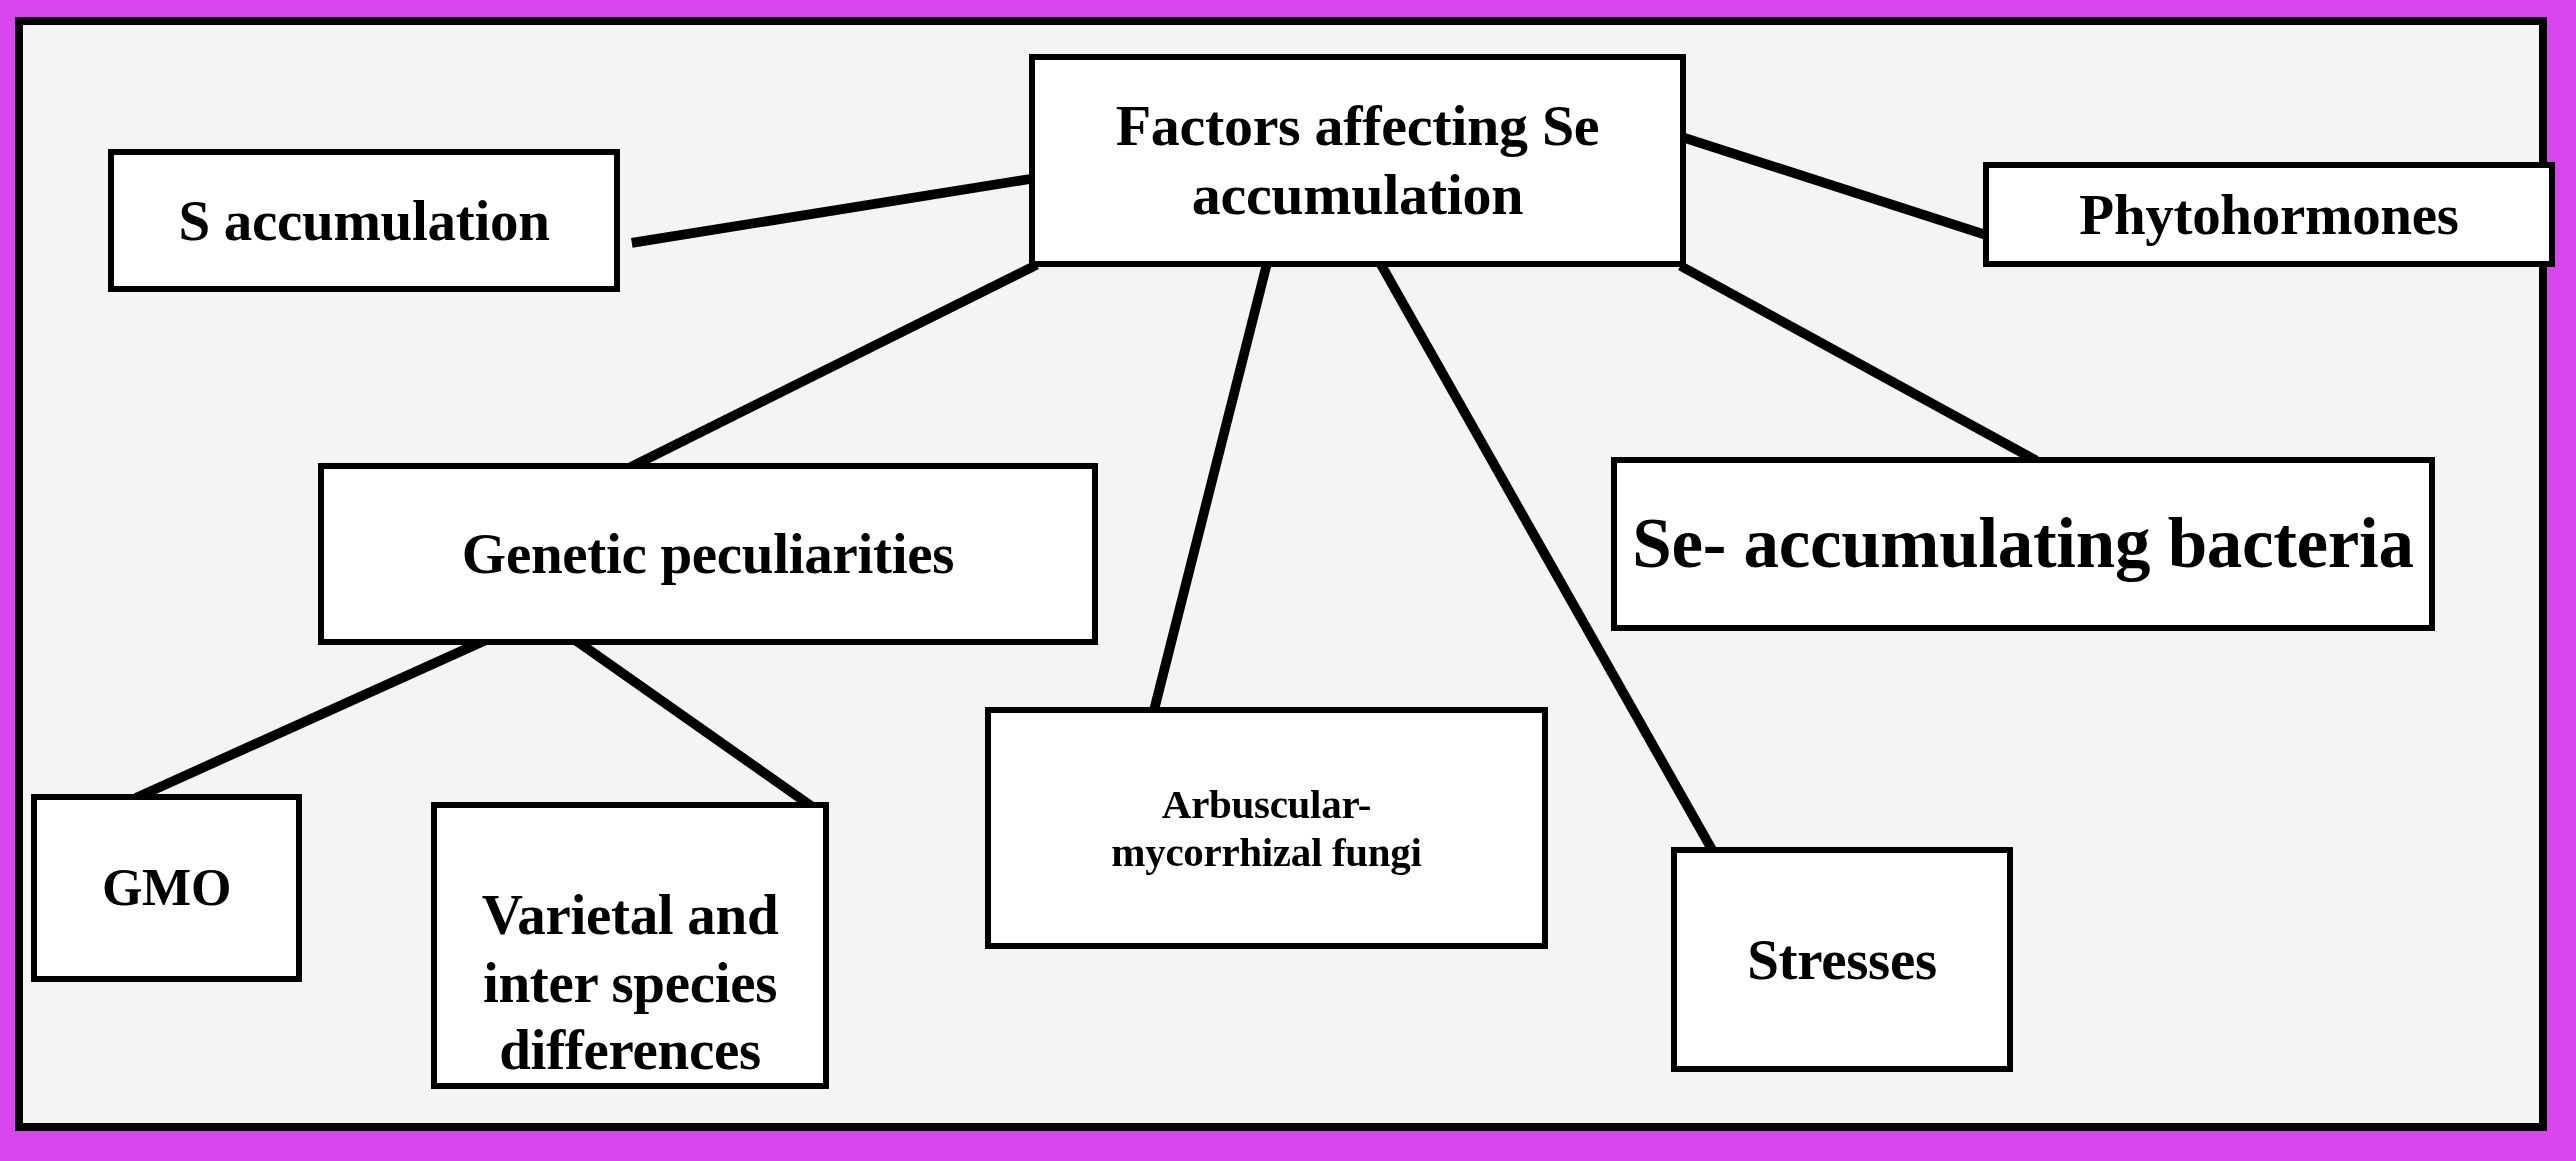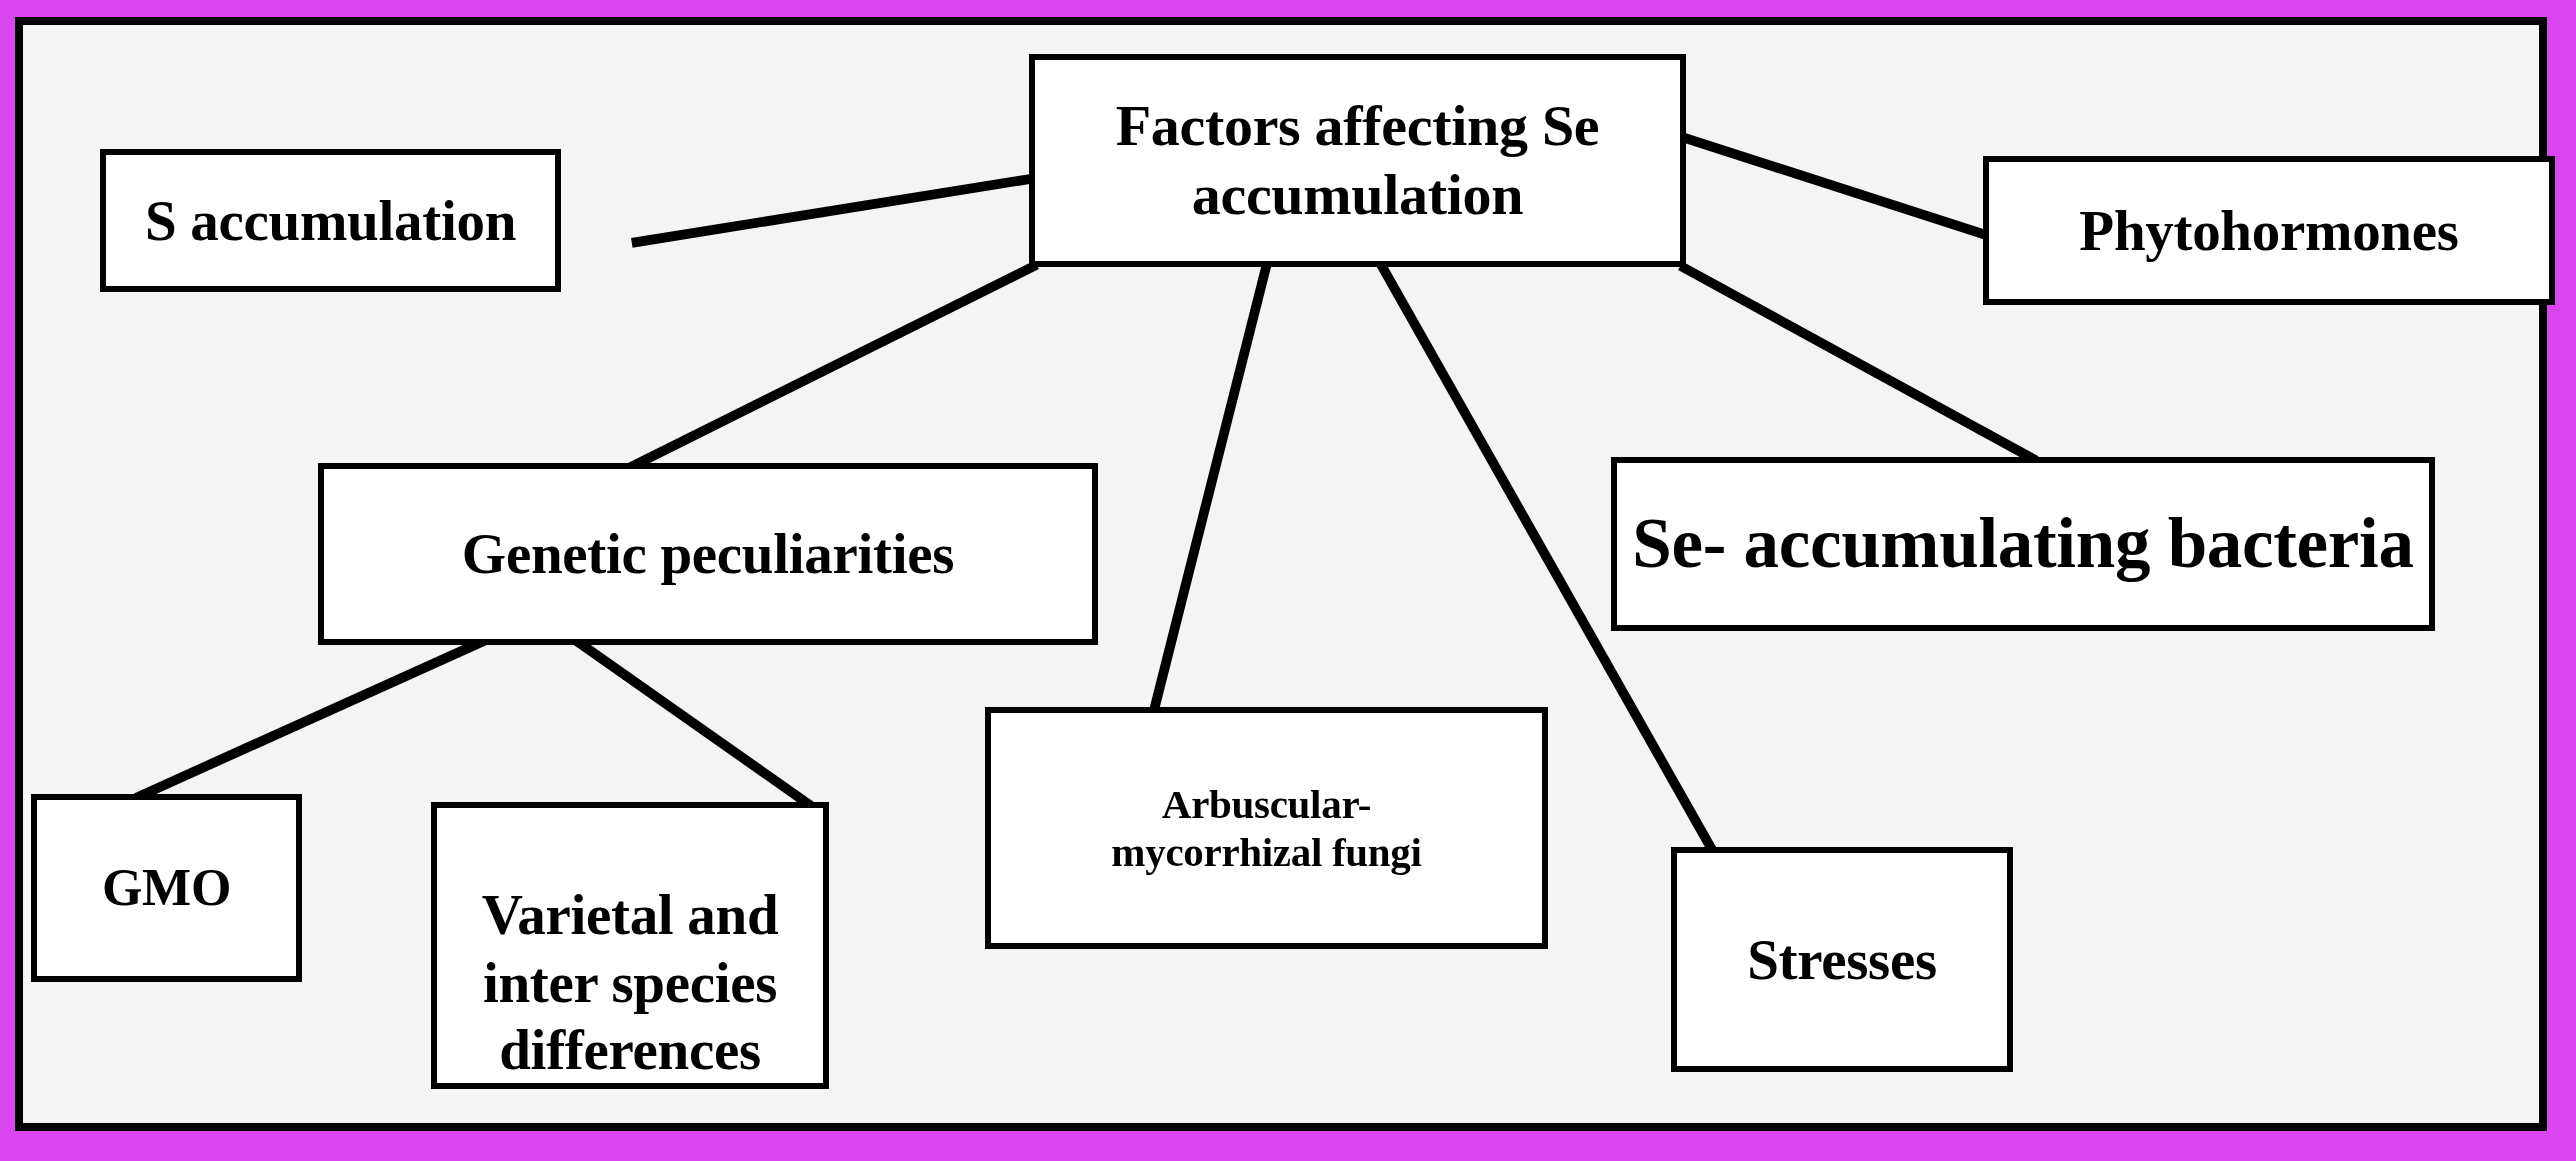--- a/index.html
+++ b/index.html
@@ -51,22 +51,22 @@
   .node .label {
     display: block;
     width: 100%;
     padding: 0 6px;
     box-sizing: border-box;
     white-space: pre-line;
   }
 
   
   #node-root            { left: 1029px; top: 54px;   width: 657px; height: 213px; font-size: 58px; }
-  #node-s-accumulation  { left: 100px;  top: 149px;  width: 461px;  height: 143px; font-size: 57px; }
-  #node-phytohormones   { left: 1983px; top: 156px;  width: 572px;  height: 149px; font-size: 57px; justify-content: center; }
+  #node-s-accumulation  { left: 108px;  top: 149px;  width: 512px;  height: 143px; font-size: 57px; }
+  #node-phytohormones   { left: 1983px; top: 162px;  width: 572px;  height: 105px; font-size: 57px; justify-content: center; }
   #node-genetic         { left: 318px;  top: 463px;  width: 780px; height: 182px; font-size: 57px; }
   #node-se-bacteria     { left: 1611px; top: 457px;  width: 824px; height: 174px; font-size: 71px; text-align: center; }
   #node-gmo             { left: 31px;   top: 794px; width: 271px;  height: 188px; font-size: 52px; }
   #node-varietal        { left: 431px;  top: 802px; width: 398px;  height: 287px; font-size: 57px; align-items: flex-end; }
   #node-arbuscular      { left: 985px; top: 707px; width: 563px;  height: 242px; font-size: 41px; }
   #node-stresses        { left: 1671px; top: 847px; width: 342px;  height: 225px; font-size: 57px; }
 </style>
 </head>
 <body>
 

